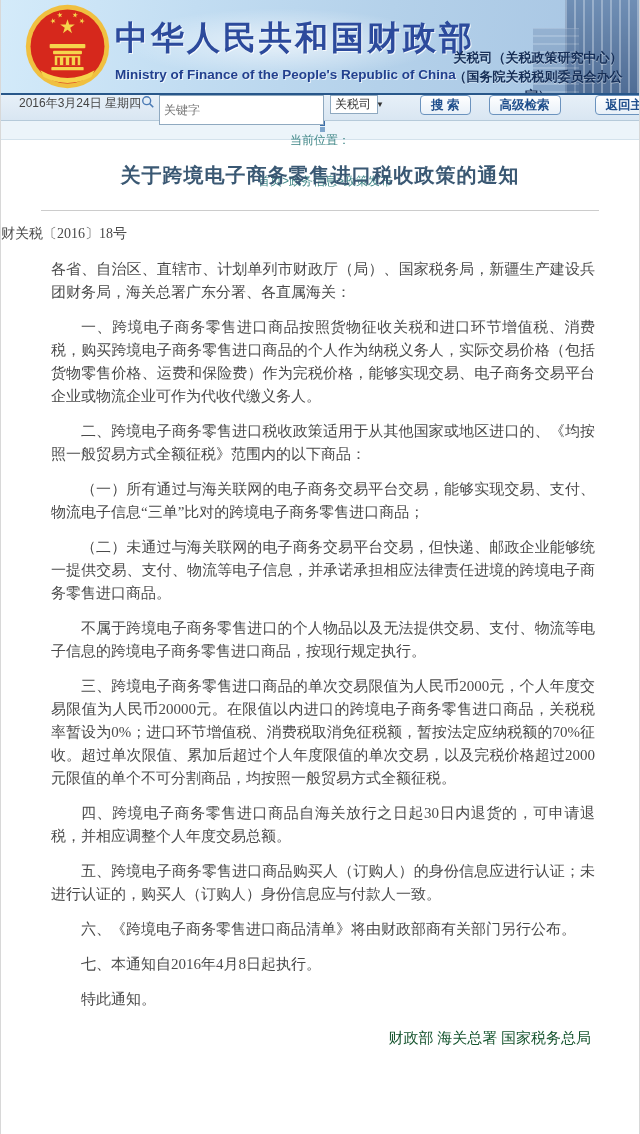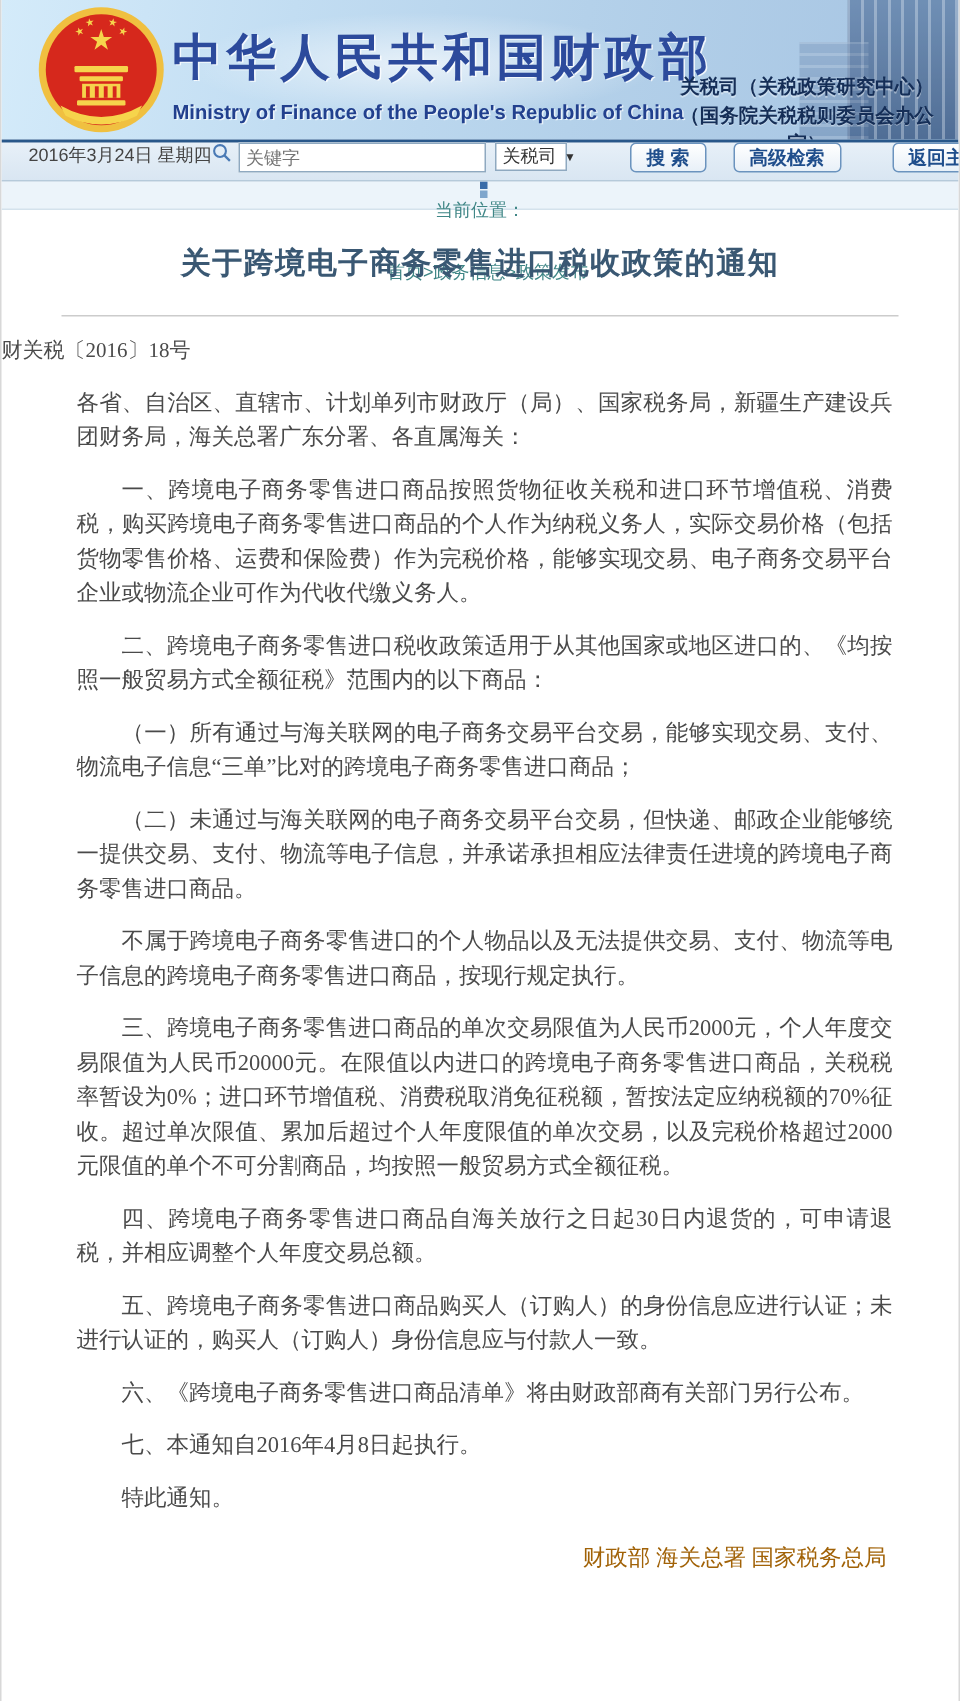--- a/index.html
+++ b/index.html
@@ -52,21 +52,21 @@
   
   .search-bar {
     position:relative; height:28px; display:flex; 
     background:linear-gradient(180deg,#e7f0f8,#d9e6f2);
     border-top:2px solid #28578a; border-bottom:1px solid #b6cada;
     font-size:12px; color:#444;
   }
   .sb-date { margin-left:18px; width:148px; white-space:nowrap; }
   .sb-search-icon { width:14px; height:14px; margin-right:4px; flex:none; }
   .sb-input {
-    width:168px; height:20px; border:1px solid #8fa9c0; background:#fff;
+    width:168px; height:30px; border:1px solid #8fa9c0; background:#fff;
     font-size:12px; padding:0 4px; color:#3b82f6; outline:none;
     font-family:"Liberation Sans","DejaVu Sans",sans-serif;
   }
   .sb-select {
     margin-left:6px; height:19px; min-width:48px; padding:0 4px; background:#fff;
     border:1px solid #8fa9c0; display:flex; align-items:center; gap:5px;
     font-size:12px; color:#333; cursor:default; white-space:nowrap;
   }
   .sb-caret { font-size:8px; color:#333; line-height:1; }
   .sb-btn {
@@ -99,21 +99,21 @@
     font-family:"Liberation Serif","DejaVu Serif",serif; color:#4a4a4a;border-radius:15px;
   }
   .doc-title {
     text-align:center; font-size:20px; font-weight:bold; color:#3a5873; letter-spacing:1px;
   }
   .doc-rule { border:none; border-top:1px solid #cccccc; margin:21px 40px 0 40px; }
   .doc-no { text-align:left; font-size:14px; color:#4a4a4a; margin-top:14px; }
   .paras { margin:15px 44px 0 50px; font-size:15px; line-height:23px; text-align:justify; }
   .para { margin-bottom:12px; }
   .para.indent { text-indent:2em; }
-  .doc-sign { margin:18px 48px 0 0; text-align:right; font-size:15px; color:#a16207; }
+  .doc-sign { margin:18px 48px 0 0; text-align:right; font-size:15px; color:#14532d; }
 </style>
 </head>
 <body>
 
 <div class="page">
 
   <header class="site-header">
     <div class="hdr-cloud"></div>
     <div class="hdr-building"></div>
     <div class="hdr-building2"></div>

